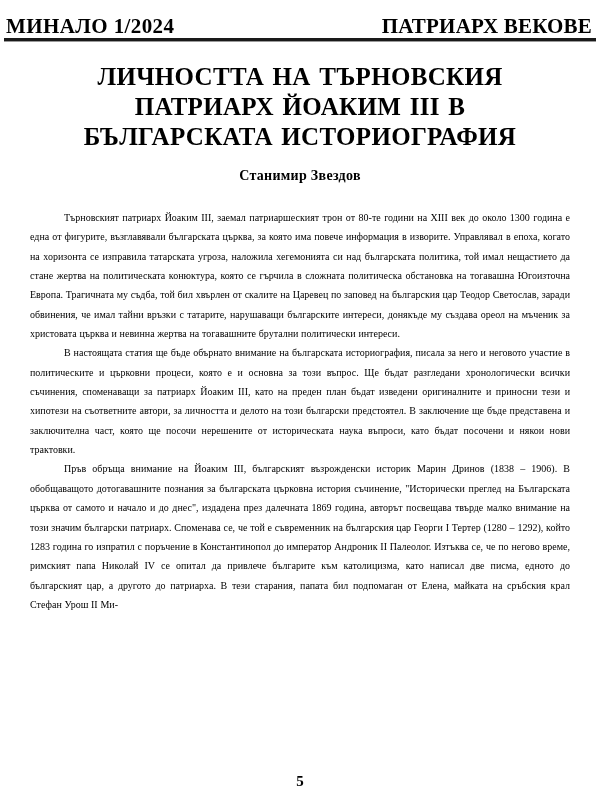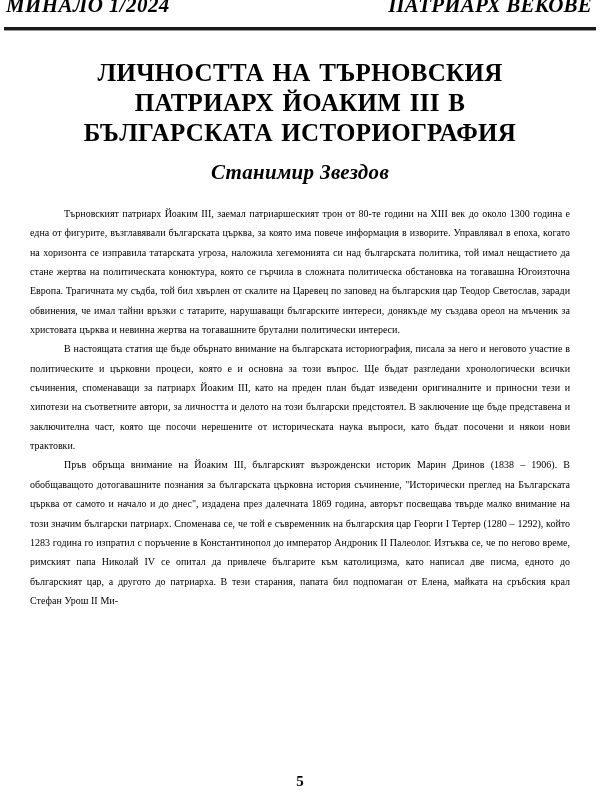--- a/index.html
+++ b/index.html
@@ -23,24 +23,23 @@
     box-sizing: border-box;
     padding: 0;
     background: #ffffff;
   }
 
   
   .running-head {
     display: flex;
     justify-content: space-between;
     align-items: flex-end;
-    padding: 2px 8px 10px 6px;
-    height: 26px;
+    padding: 2px 8px 0 6px;
+    height: 37px;
     box-sizing: border-box;
-    font-style: italic;
   }
   .running-head .rh-left,
   .running-head .rh-right {
     font-family: "Liberation Serif", "DejaVu Serif", serif;
     font-weight: bold;
     font-size: 21px;
     line-height: 22px;
     letter-spacing: 0.4px;
     white-space: nowrap;
   }
@@ -50,38 +49,37 @@
   .head-rule {
     margin: 1px 4px 0 4px;
     height: 3px;
     background: #1a1a1a;
     border: none;
     box-shadow: 0 1px 0 0 #9a9a9a;
   }
 
   
   .title-block {
-    margin-top: 28px;
+    margin-top: 21px;
     padding: 0 36px;
     text-align: center;
   }
   .doc-title {
     font-family: "Liberation Serif", "DejaVu Serif", serif;
     font-weight: bold;
     font-size: 25px;
     line-height: 30px;
     letter-spacing: 0.3px;
     margin: 0;
     word-spacing: 2px;
   }
   .doc-author {
     font-family: "Liberation Serif", "DejaVu Serif", serif;
-    font-style: italic;
     font-weight: bold;
-    font-size: 21px;
+    font-size: 14px;
     line-height: 20px;
     margin: 14px 0 0 0;
     letter-spacing: 0.3px;
   }
 
   
   .body-text {
     margin-top: 22px;
     padding: 0 30px 0 30px;
   }

